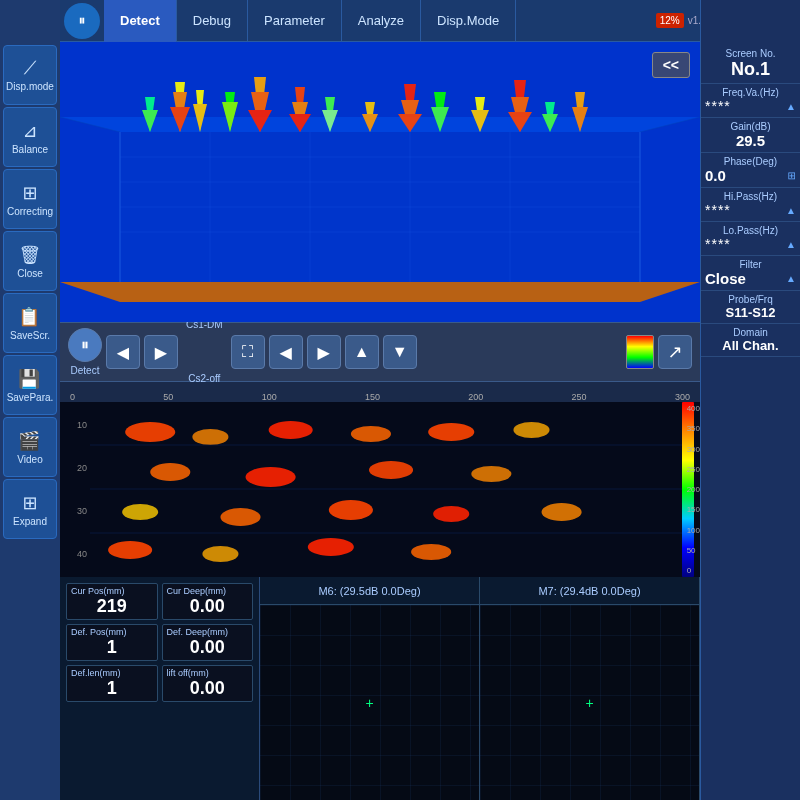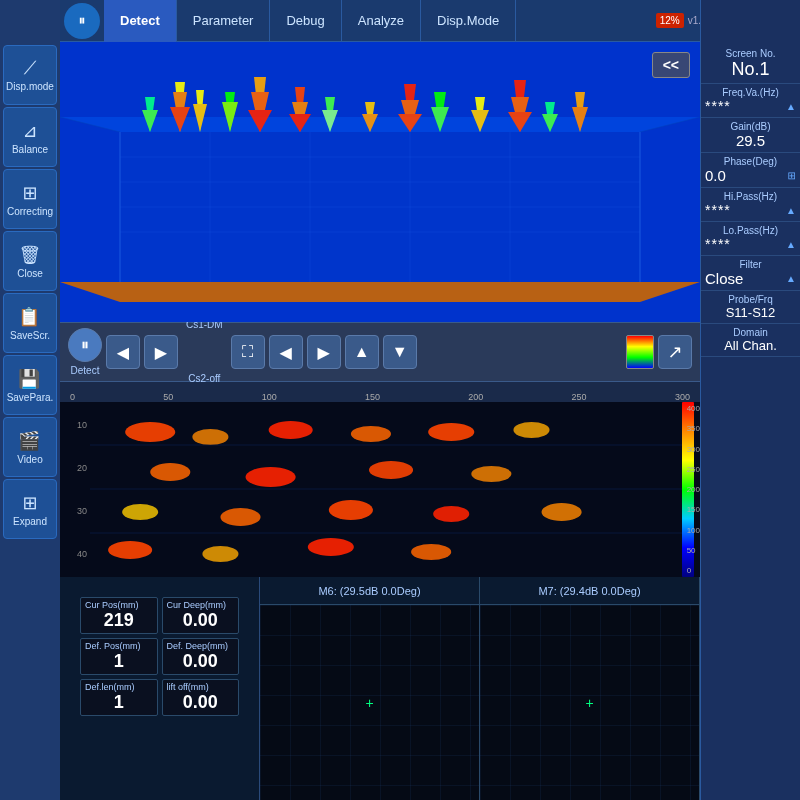--- a/index.html
+++ b/index.html
@@ -132,21 +132,21 @@
       align-items: center;
     }
     .rp-label {
       font-size: 10px;
       color: #aaccff;
       text-align: center;
     }
     .rp-value {
       font-size: 15px;
       color: #fff;
-      font-weight: normal;
+      font-weight: bold;
       text-align: center;
     }
     .rp-value.large {
       font-size: 18px;
     }
     .rp-stars {
       font-size: 14px;
       color: #fff;
       letter-spacing: 1px;
     }
@@ -296,21 +296,21 @@
     .data-section {
       display: flex;
       width: 640px;
       flex: 1;
       background: #0a1a30;
     }
     .data-left {
       width: 200px;
       background: #0a1a30;
       border-right: 1px solid #2a4a7a;
-      padding: 20px;
+      padding: 6px;
     }
     .data-row {
       display: flex;
       gap: 4px;
       margin-bottom: 4px;
     }
     .data-cell {
       flex: 1;
       background: #0a1020;
       border: 1px solid #2a4a6a;
@@ -422,24 +422,24 @@
 </div>
 
 <div class="menubar">
   <div class="menu-pause">
     <span>⏸</span>
   </div>
   <div class="menu-tab active">
     <span>Detect</span>
   </div>
   <div class="menu-tab">
+    <span>Debug</span>
+  </div>
+  <div class="menu-tab">
     <span>Parameter</span>
-  </div>
-  <div class="menu-tab">
-    <span>Debug</span>
   </div>
   <div class="menu-tab">
     <span>Analyze</span>
   </div>
   <div class="menu-tab">
     <span>Disp.Mode</span>
   </div>
   <div class="menu-right">
     <span class="battery-indicator">12%</span>
     <span class="version-text">v1.0.01</span>

